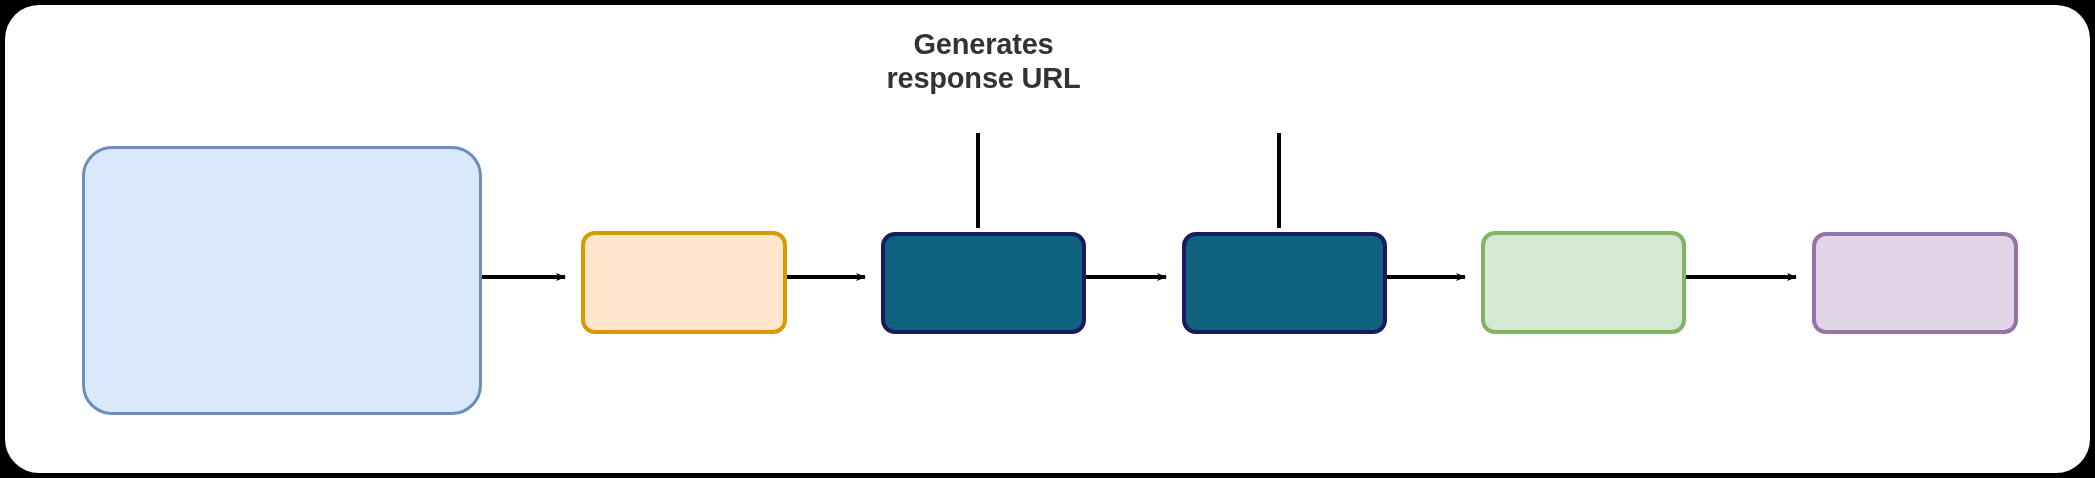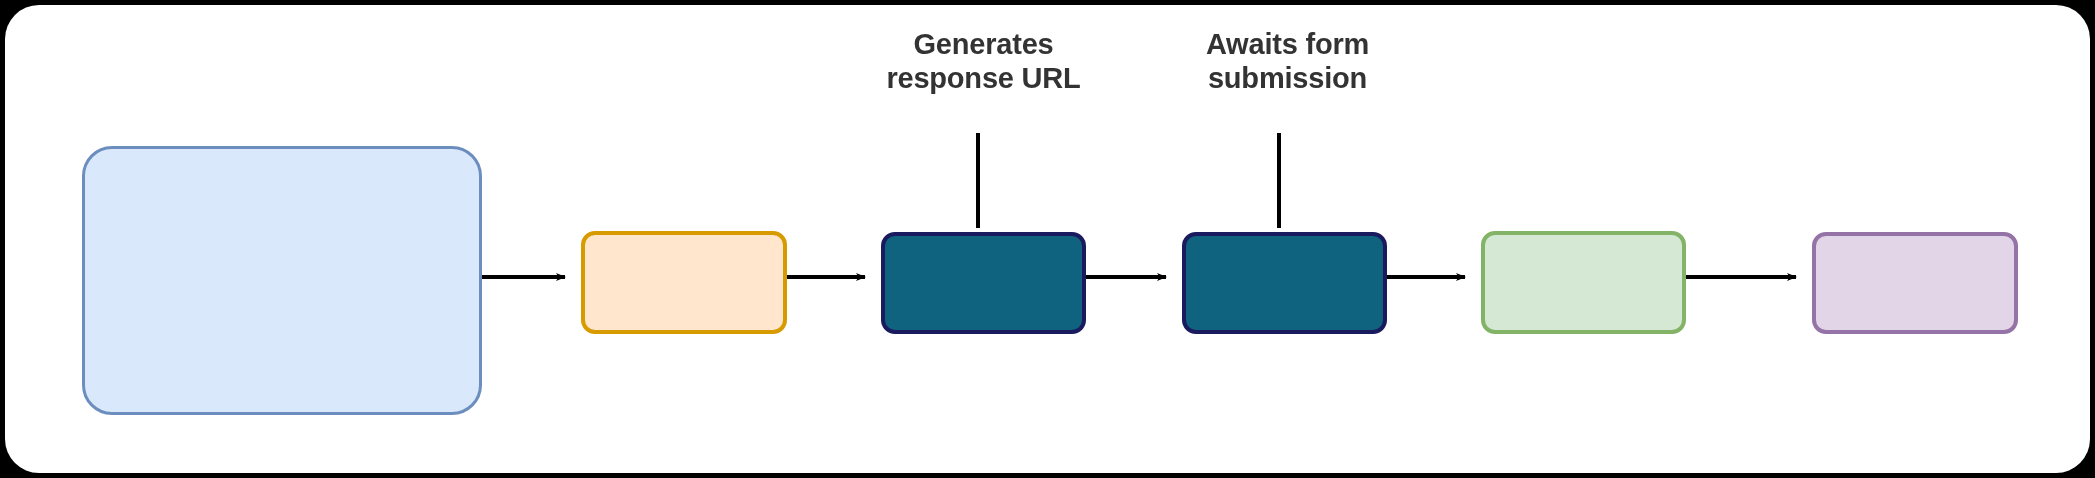--- a/index.html
+++ b/index.html
@@ -146,17 +146,15 @@
 
     <div class="node" id="node-await"></div>
 
     <div class="node" id="node-process"></div>
 
     <div class="node" id="node-result"></div>
 
     <div class="annotation" id="annotation-generate">Generates
 response URL</div>
 
-    <div class="annotation" id="annotation-await">Awaits form
-submission</div>
 
   </div>
 </div>
 
 </body></html>

